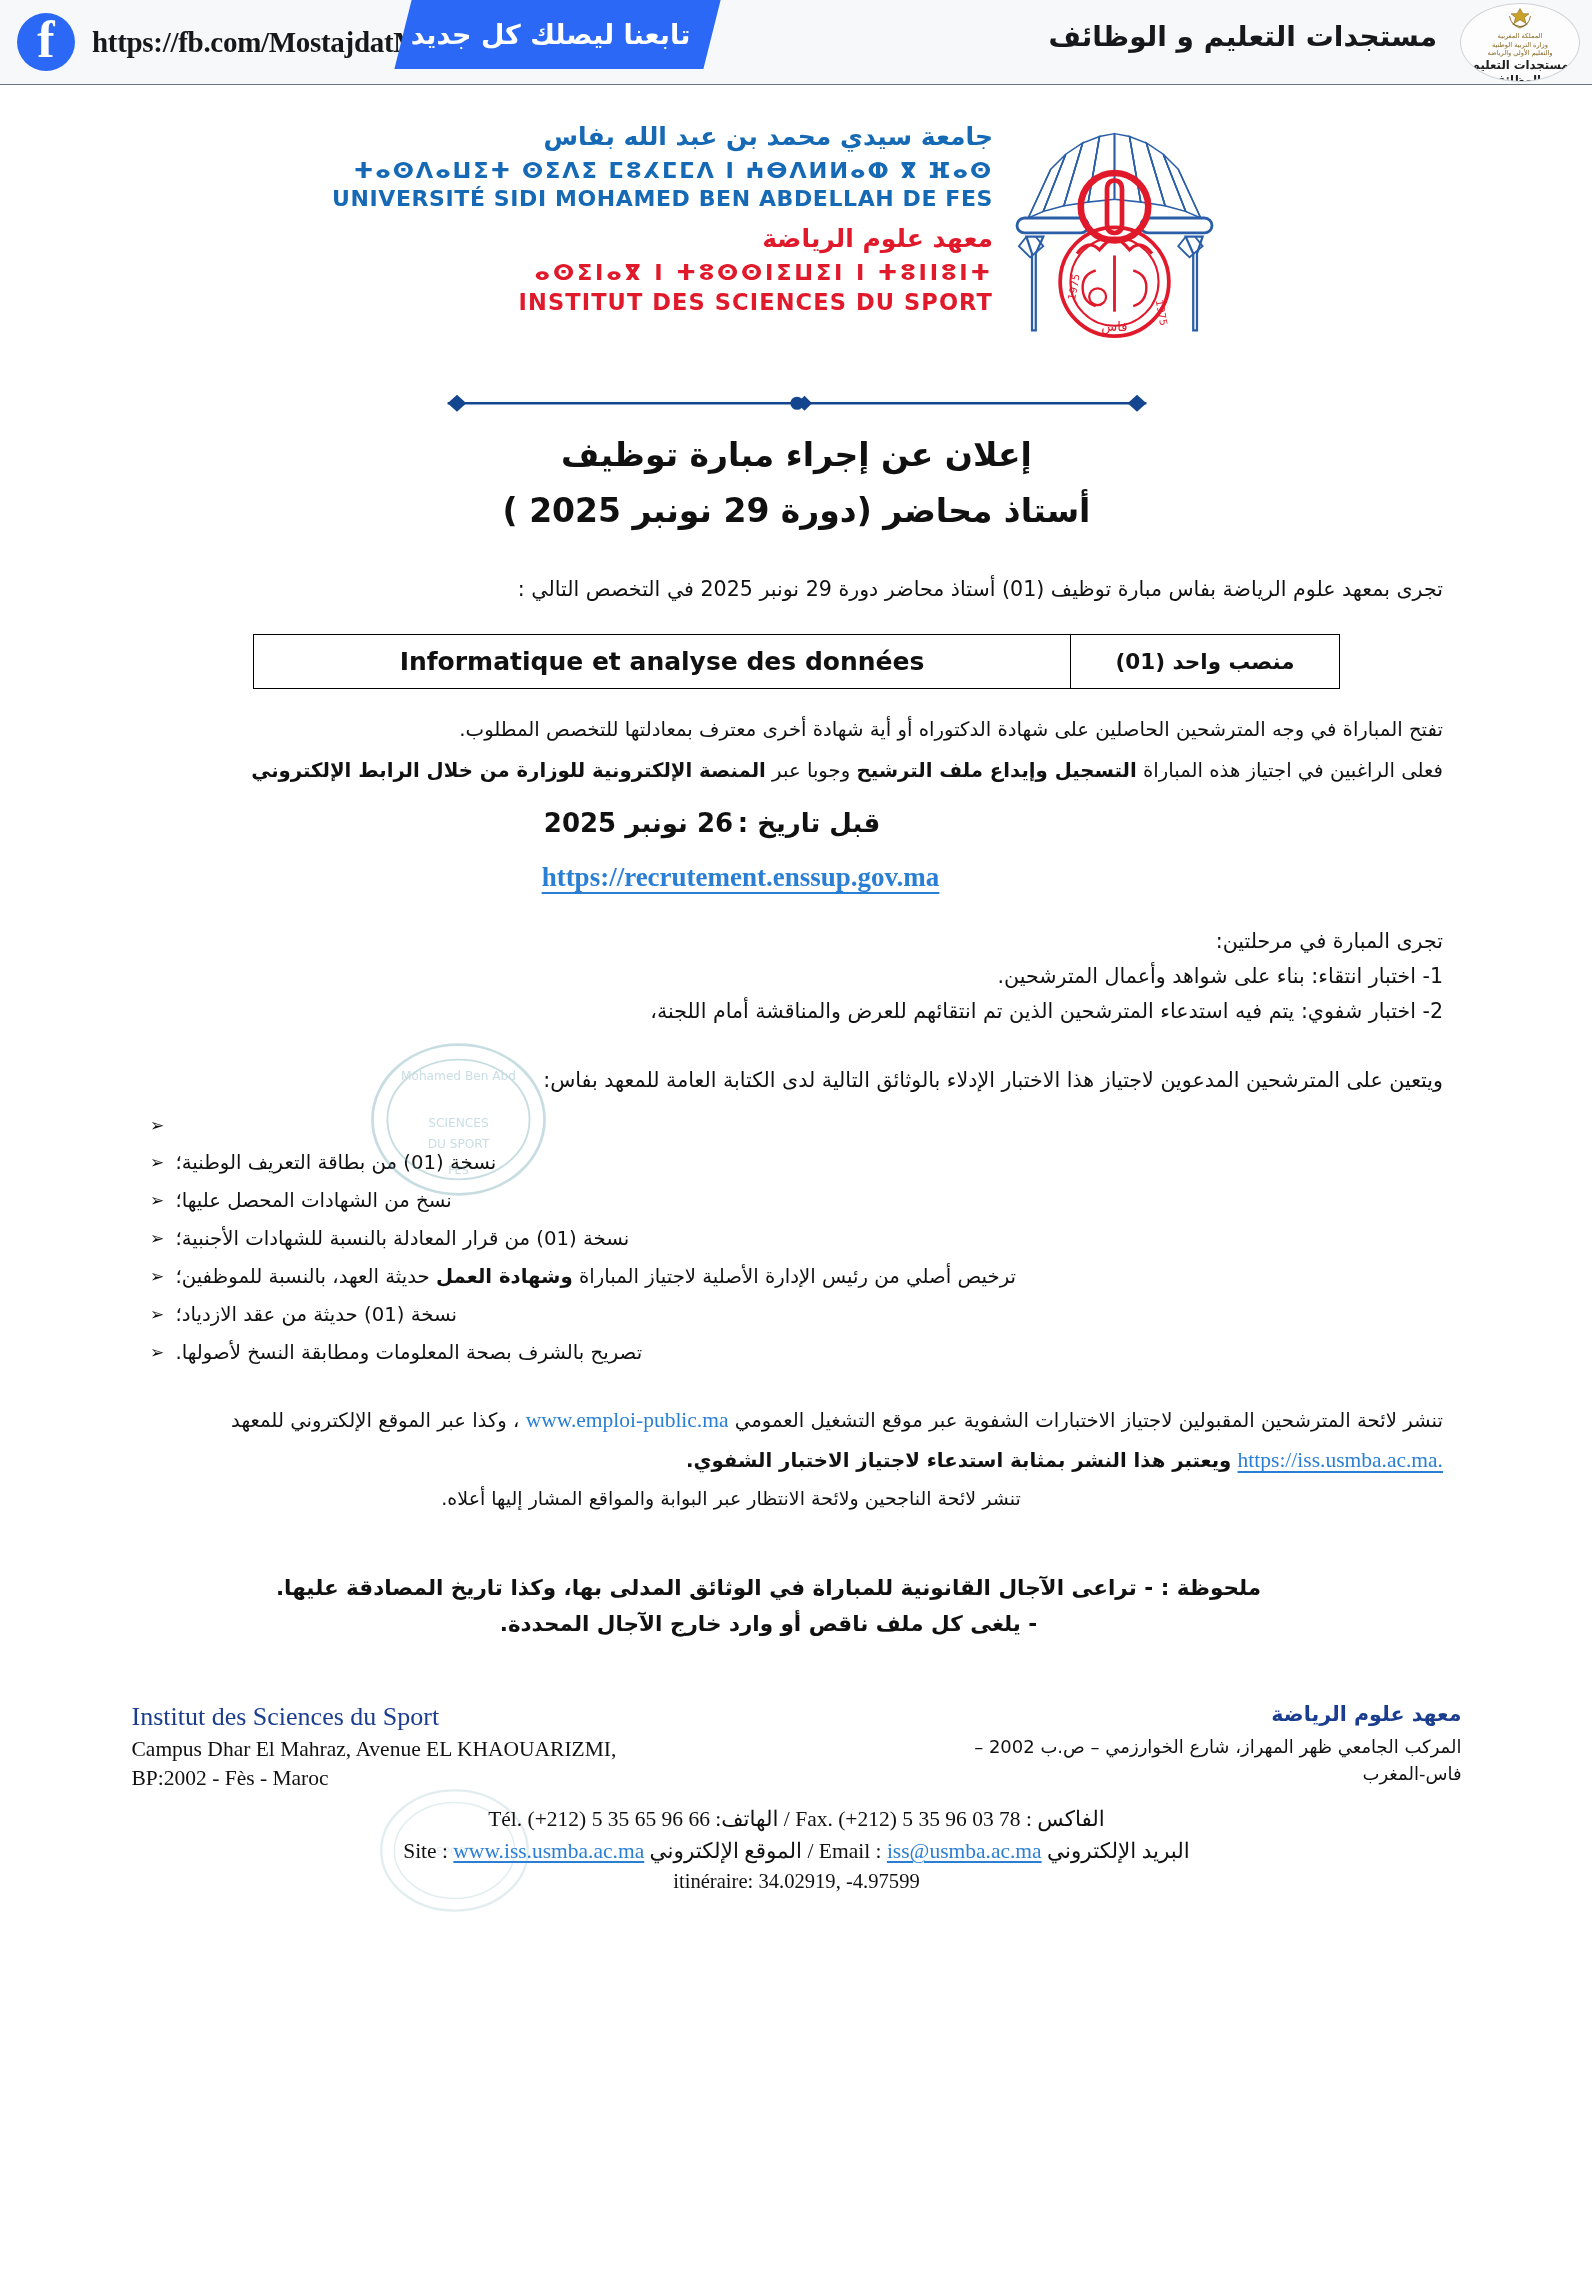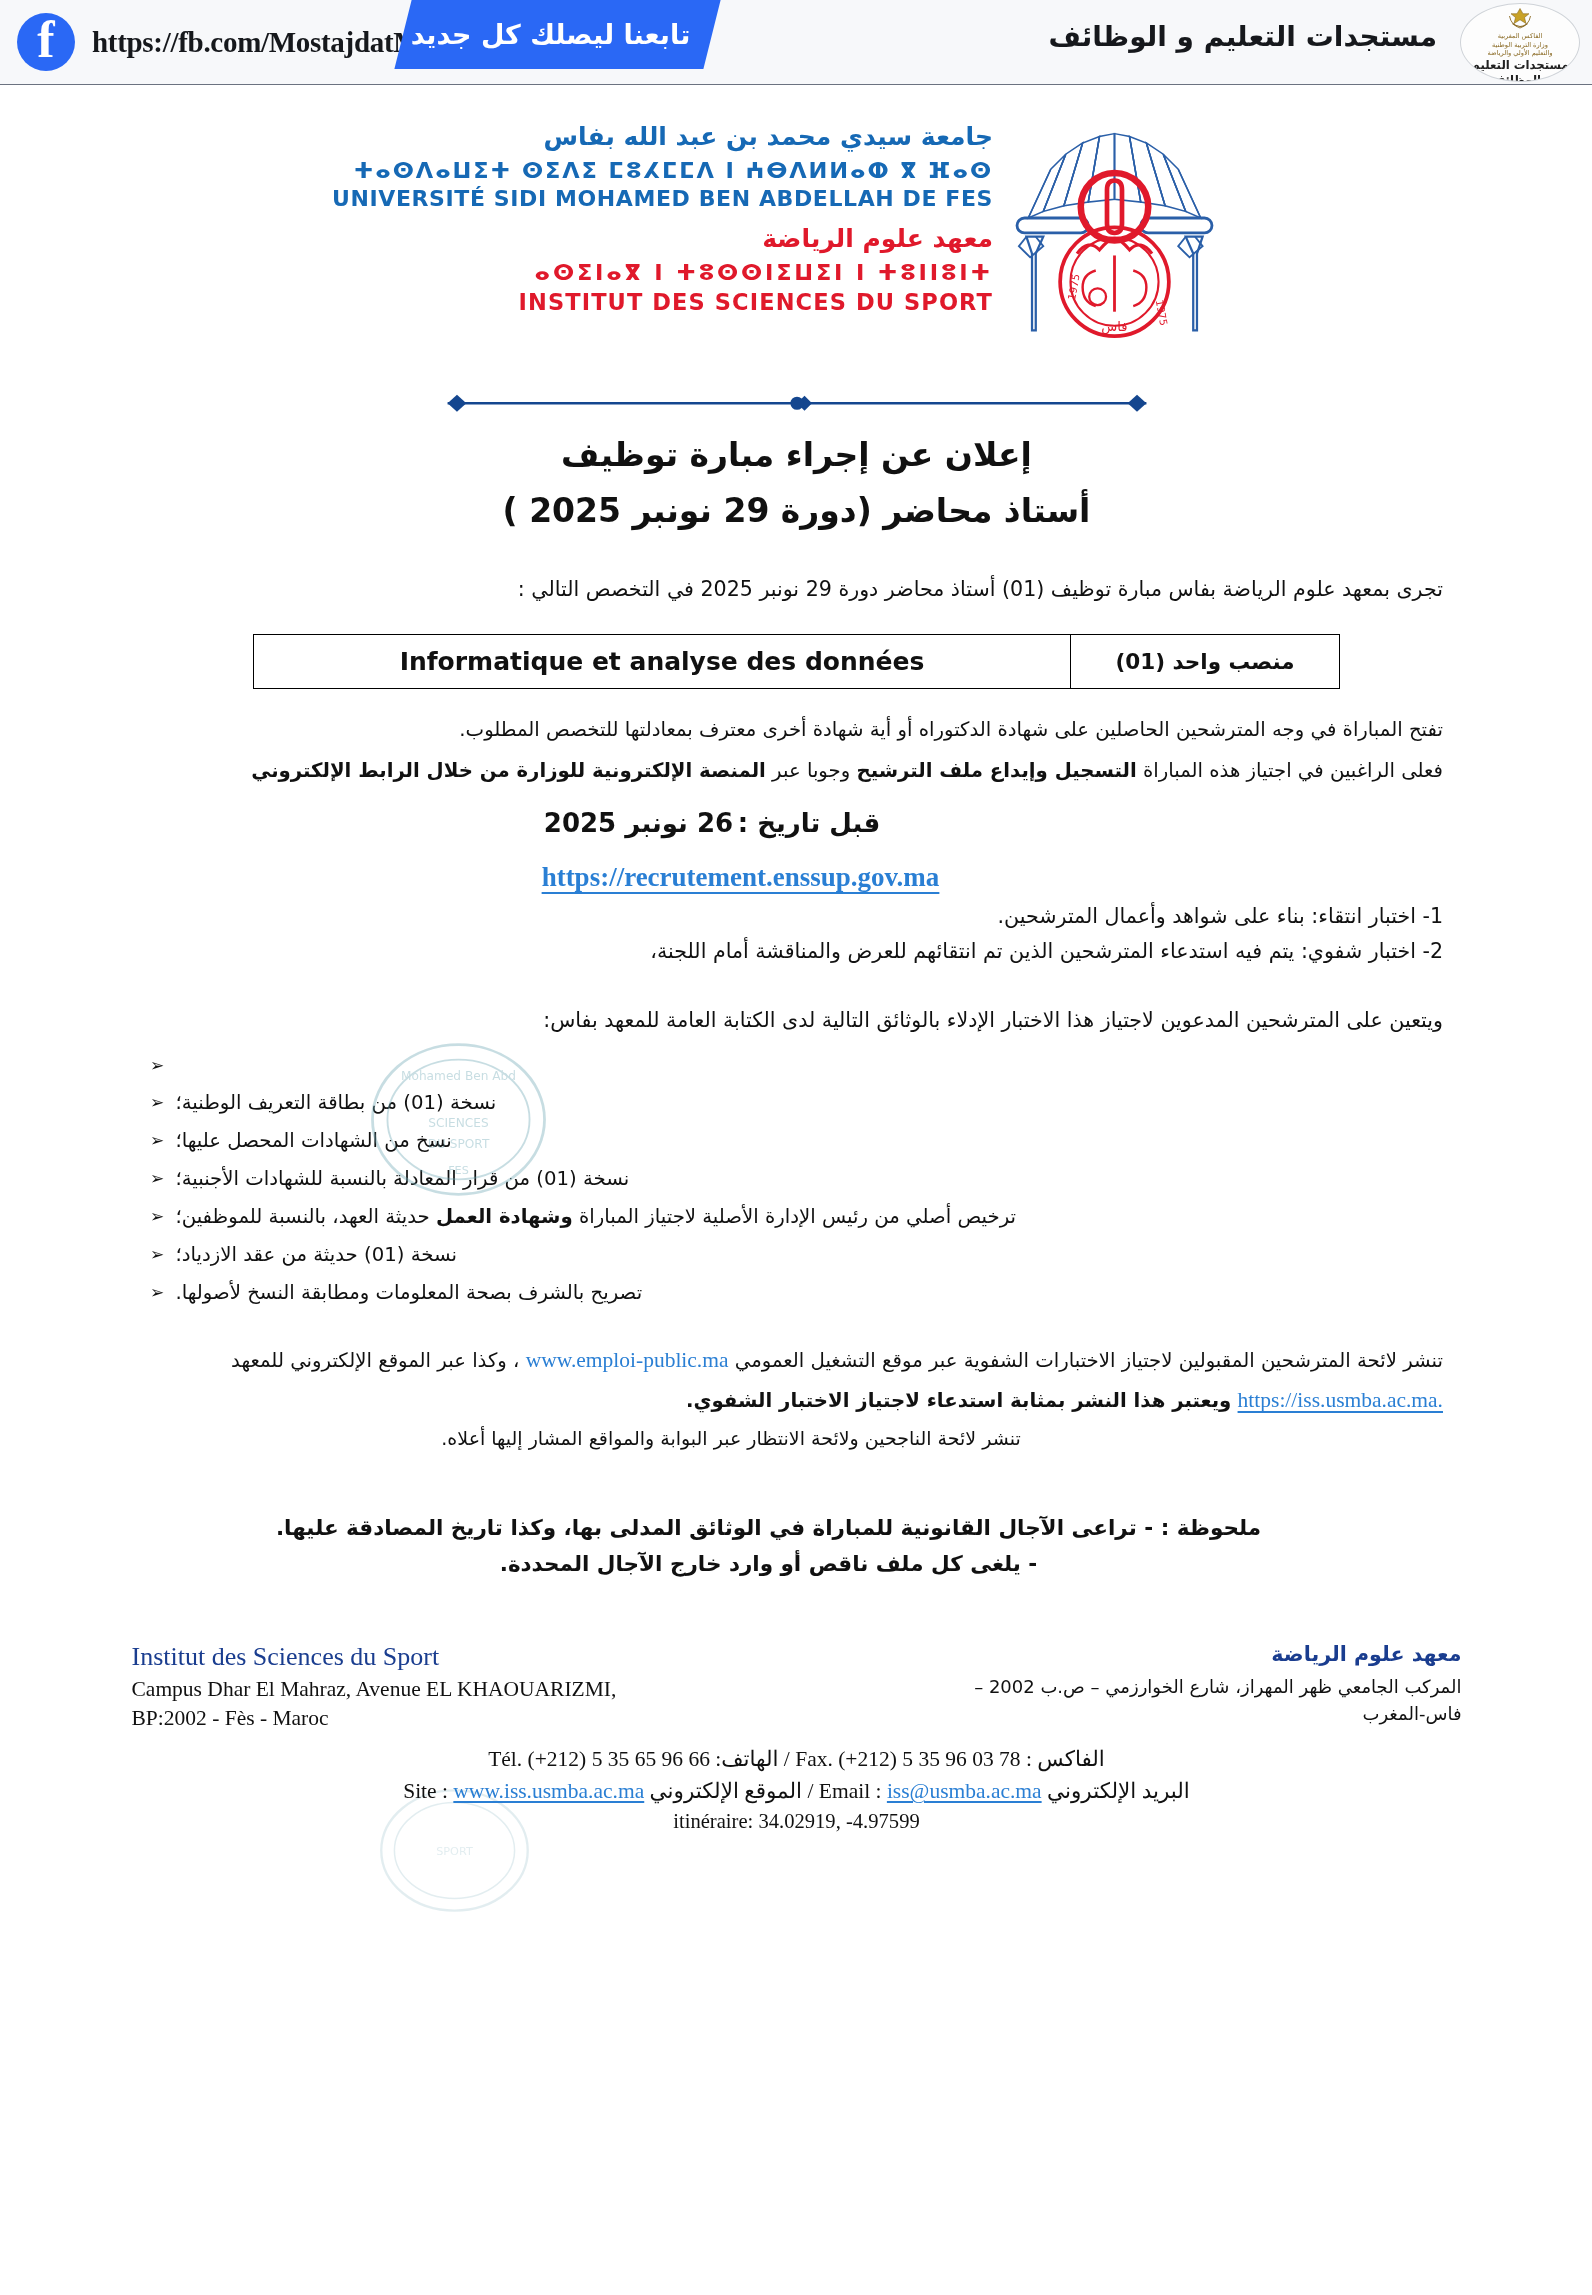--- a/index.html
+++ b/index.html
@@ -524,21 +524,21 @@
   <div class="fb-badge">
     <div class="fb-badge-crest">
       <svg viewBox="0 0 40 32" width="32" height="24" aria-hidden="true">
         <path d="M20 2 L24 9 L32 9 L26 14 L28 22 L20 17 L12 22 L14 14 L8 9 L16 9 Z" fill="#c9a227" stroke="#8a6a24" stroke-width="0.8"></path>
         <path d="M10 22 q10 8 20 0" fill="none" stroke="#8a6a24" stroke-width="1.4"></path>
         <path d="M6 12 q2 12 14 16" fill="none" stroke="#8a6a24" stroke-width="1.2"></path>
         <path d="M34 12 q-2 12 -14 16" fill="none" stroke="#8a6a24" stroke-width="1.2"></path>
       </svg>
     </div>
     <div class="fb-badge-sub">
-      <span>الفاكس المغربية</span><br>
+      <span>المملكة المغربية</span><br>
       <span>وزارة التربية الوطنية</span><br>
       <span>والتعليم الأولي والرياضة</span>
     </div>
     <div class="fb-badge-main">
       <span>مستجدات التعليم</span><br>
       <span>والوظائف</span>
     </div>
   </div>
 </div>
 
@@ -650,20 +650,21 @@
 
     <div class="deadline-row">
       <span class="deadline">قبل تاريخ  :</span>
       <span class="deadline udl">26  نونبر 2025</span>
     </div>
 
     <div class="url-main">
       <a href="#">https://recrutement.enssup.gov.ma</a>
     </div>
 
+    <div class="p-phases">تجرى المبارة في مرحلتين:</div>
     <div class="phase-item">1- اختبار انتقاء: بناء على شواهد وأعمال المترشحين.</div>
     <div class="phase-item two">2- اختبار شفوي: يتم فيه استدعاء المترشحين الذين تم انتقائهم للعرض والمناقشة أمام اللجنة،</div>
 
     <div class="p-docs-intro">ويتعين على المترشحين المدعوين لاجتياز هذا الاختبار الإدلاء بالوثائق التالية لدى الكتابة العامة للمعهد بفاس:</div>
 
     <ul class="doc-list">
       <li>
         <span class="bullet-ar">➢</span>
       </li>
       <li>

